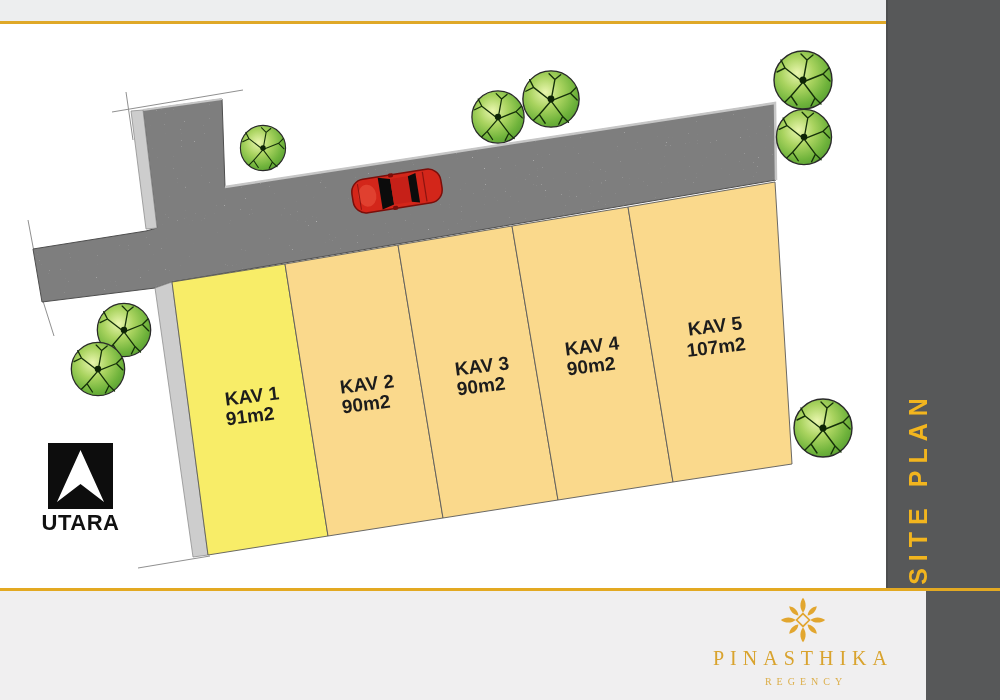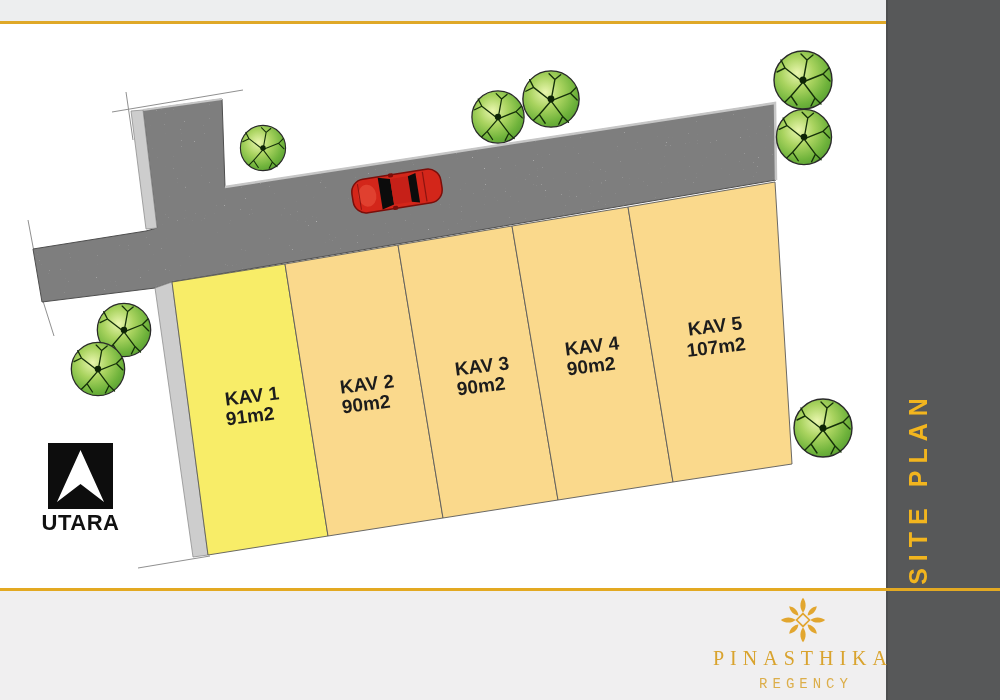--- a/index.html
+++ b/index.html
@@ -6,39 +6,39 @@
   body{
     width:1000px;height:700px;position:relative;overflow:hidden;background:#ffffff;
     font-family:"Liberation Sans","DejaVu Sans",sans-serif;
   }
   .layer{position:absolute;}
   
   .top-strip{left:0;top:0;width:886px;height:21px;background:#EDEEEF;z-index:3;}
   .top-gold{left:0;top:21px;width:886px;height:3px;background:#DFA828;z-index:4;}
   .sidebar{left:886px;top:0;width:114px;height:700px;background:#575859;z-index:3;border-left:2px solid #4d4e4f;box-sizing:border-box;}
   .bottom-gold{left:0;top:588px;width:1000px;height:3px;background:#E3A922;z-index:5;}
-  .footer{left:0;top:591px;width:886px;height:109px;background:#F0EFF0;z-index:3;}
+  .footer{left:0;top:591px;width:886px;height:109px;background:#F0EFF0;z-index:3;padding-left:40px;}
   
   .vt{
     position:absolute;left:30px;top:488px;transform:translate(-50%,-50%) rotate(-90deg);
     white-space:nowrap;color:#F2B51E;font-size:25px;letter-spacing:7px;z-index:4;
   }
   .vt .w1{font-weight:600;margin-right:14px;}
   .vt .w2{font-weight:800;}
   
   .emblem{position:absolute;left:779px;top:5px;}
   .brand{
     position:absolute;left:803px;top:56px;transform:translateX(-50%);
     font-family:"Liberation Serif","DejaVu Serif",serif;
     color:#D9A32E;font-size:20px;letter-spacing:6px;white-space:nowrap;
   }
   .brand-sub{
     position:absolute;left:806px;top:85px;transform:translateX(-50%);
-    font-family:Liberation Mono, monospace;
-    color:#DCAE4A;font-size:14px;letter-spacing:5px;white-space:nowrap;
+    font-family:Liberation Serif, serif;
+    color:#DCAE4A;font-size:10px;letter-spacing:5px;white-space:nowrap;
   }
   
   svg.plan{position:absolute;left:0;top:0;z-index:1;}
   svg.plan text{font-family:"Liberation Sans","DejaVu Sans",sans-serif;}
   .plot-label{font-size:19px;font-weight:700;fill:#1c1c1c;}
   .north-label{font-size:22px;font-weight:700;fill:#111;letter-spacing:0.5px;}
 </style>
 </head>
 <body>
 

